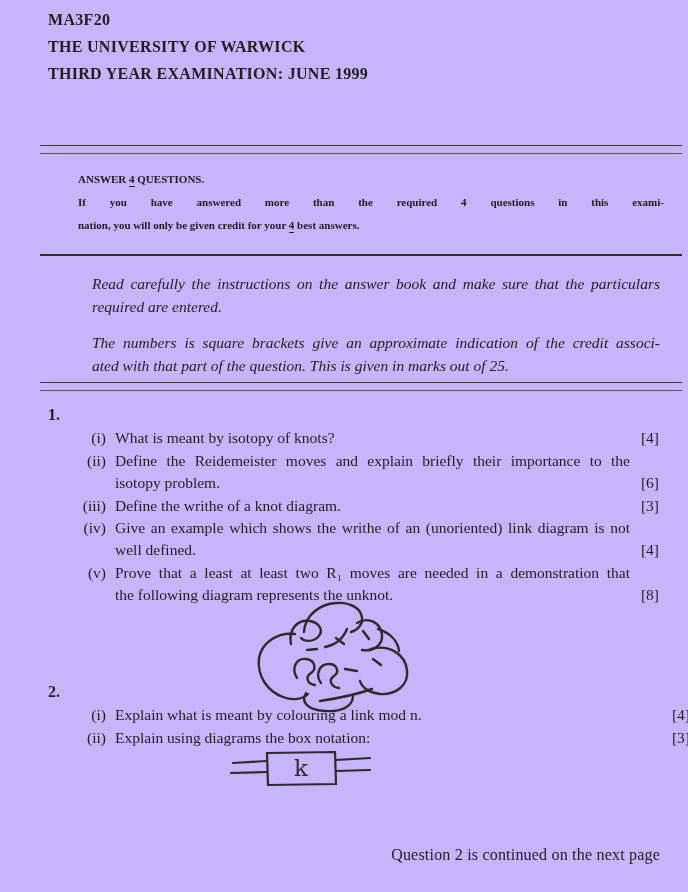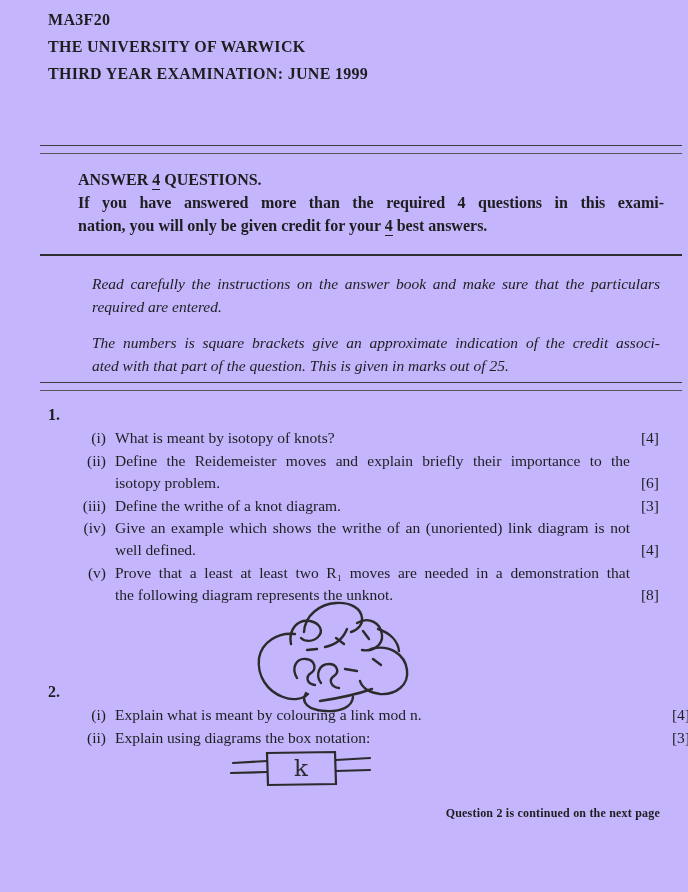--- a/index.html
+++ b/index.html
@@ -12,41 +12,41 @@
     color:#1e1e1e;
   }
   
   .hdr{position:absolute;left:48px;top:6px;}
   .hdr .hline{font-weight:bold;font-size:16px;line-height:27px;letter-spacing:.3px;}
   
   .rule{position:absolute;left:40px;width:642px;}
   .rule.double{height:7px;border-top:1.6px solid #3c3c3c;border-bottom:1.4px solid #555;}
   .rule.single{border-top:2px solid #2e2e2e;}
   
-  .rubric{position:absolute;left:78px;top:168px;width:586px;font-weight:bold;font-size:16px;line-height:23px;}
+  .rubric{position:absolute;left:78px;top:168px;width:586px;font-weight:bold;font-size:11px;line-height:23px;}
   .rubric .u{border-bottom:1.5px solid #1e1e1e;padding-bottom:1px;}
   
   .notes{position:absolute;left:80px;top:272px;width:568px;font-style:italic;font-size:15.5px;line-height:23px;margin-left:12px;}
   .notes p{margin:0 0 13px 0;}
   
   .jline{text-align:justify;text-align-last:justify;}
   
   .question{position:absolute;left:48px;width:582px;font-size:15.5px;line-height:22.4px;}
   .qnum{font-weight:bold;font-size:16px;margin-bottom:1px;}
   .part{display:flex;align-items:flex-start;}
   .plabel{width:58px;text-align:right;flex:0 0 58px;}
   .pbody{flex:1;margin-left:9px;position:relative;}
   .marks{position:absolute;bottom:0;white-space:nowrap;}
   .q1 .marks{right:-29px;}
   .q2 .marks{right:-60px;}
   
   .knot{position:absolute;left:250px;top:596px;}
   .boxfig{position:absolute;left:230px;top:747px;}
   
-  .footer{position:absolute;top:806px;right:28px;font-weight:bold;font-size:12px;letter-spacing:.2px;}
+  .footer{position:absolute;top:846px;right:28px;font-weight:normal;font-size:16px;letter-spacing:.2px;}
 </style>
 </head>
 <body>
 
 <div class="page">
 
   <div class="hdr">
     <div class="hline">MA3F20</div>
     <div class="hline">THE UNIVERSITY OF WARWICK</div>
     <div class="hline">THIRD YEAR EXAMINATION: JUNE 1999</div>

